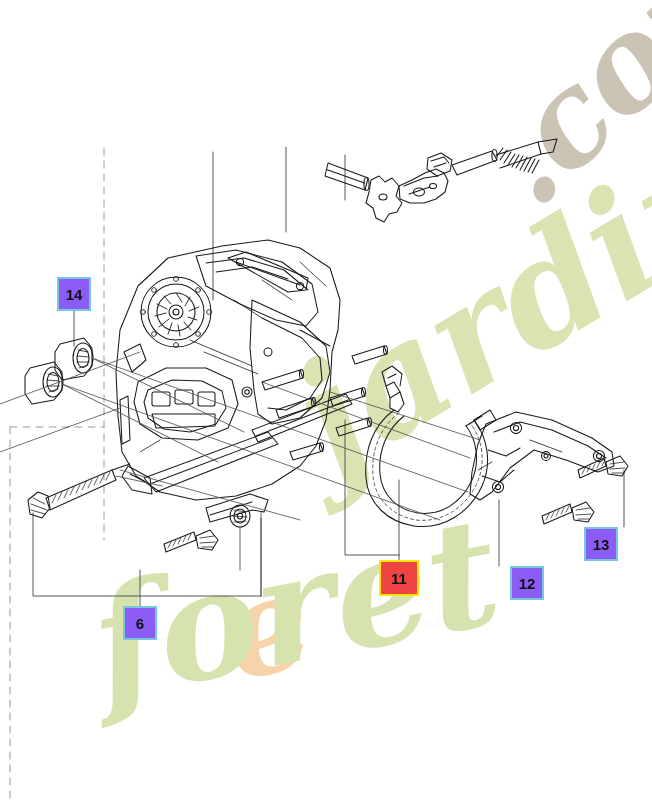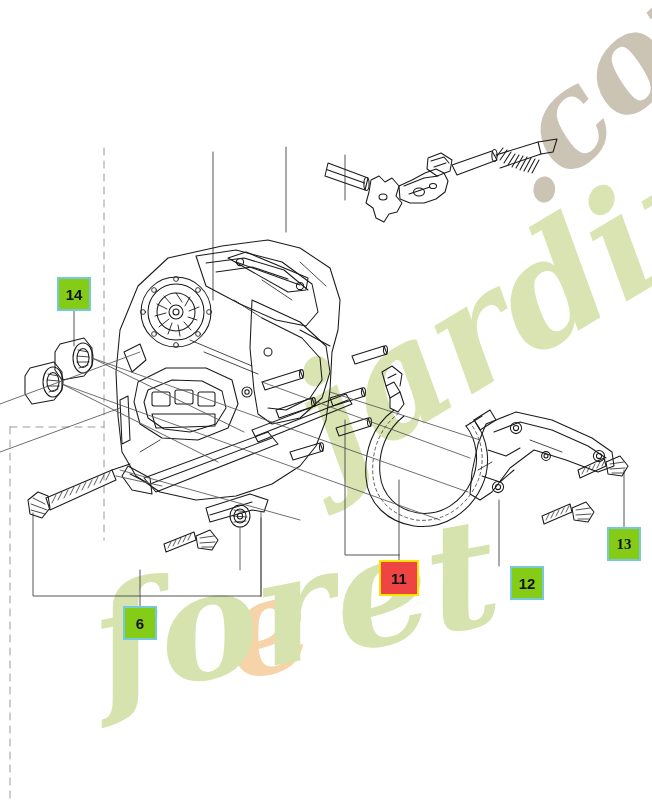--- a/index.html
+++ b/index.html
@@ -48,21 +48,21 @@
     transform:rotate(-13deg);
     transform-origin:left top;
   }
   
   .callout{
     position:absolute;
     width:34px;height:34px;
     box-sizing:border-box;
     display:flex;align-items:center;justify-content:center;
     font-size:15px;font-weight:700;color:#111;
-    background:#84cc16;
+    background:#8b5cf6;
     border:2px solid #76c9da;
     letter-spacing:0;
     line-height:1;
   }
   .callout.highlight{
     background:#ef4444;
     border:2px solid #ffe400;
     width:40px;height:36px;
   }
   .callout span{pointer-events:none;}
@@ -403,18 +403,18 @@
     </div>
     <div class="callout" style="left:123px;top:606px;">
       <span>6</span>
     </div>
     <div class="callout highlight" style="left:379px;top:560px;">
       <span>11</span>
     </div>
     <div class="callout" style="left:510px;top:566px;">
       <span>12</span>
     </div>
-    <div class="callout" style="left:607px;top:527px;font-family:Liberation Serif, serif;">
+    <div class="callout" style="left:584px;top:527px;">
       <span>13</span>
     </div>
   </div>
 
 </div>
 
 </body></html>

